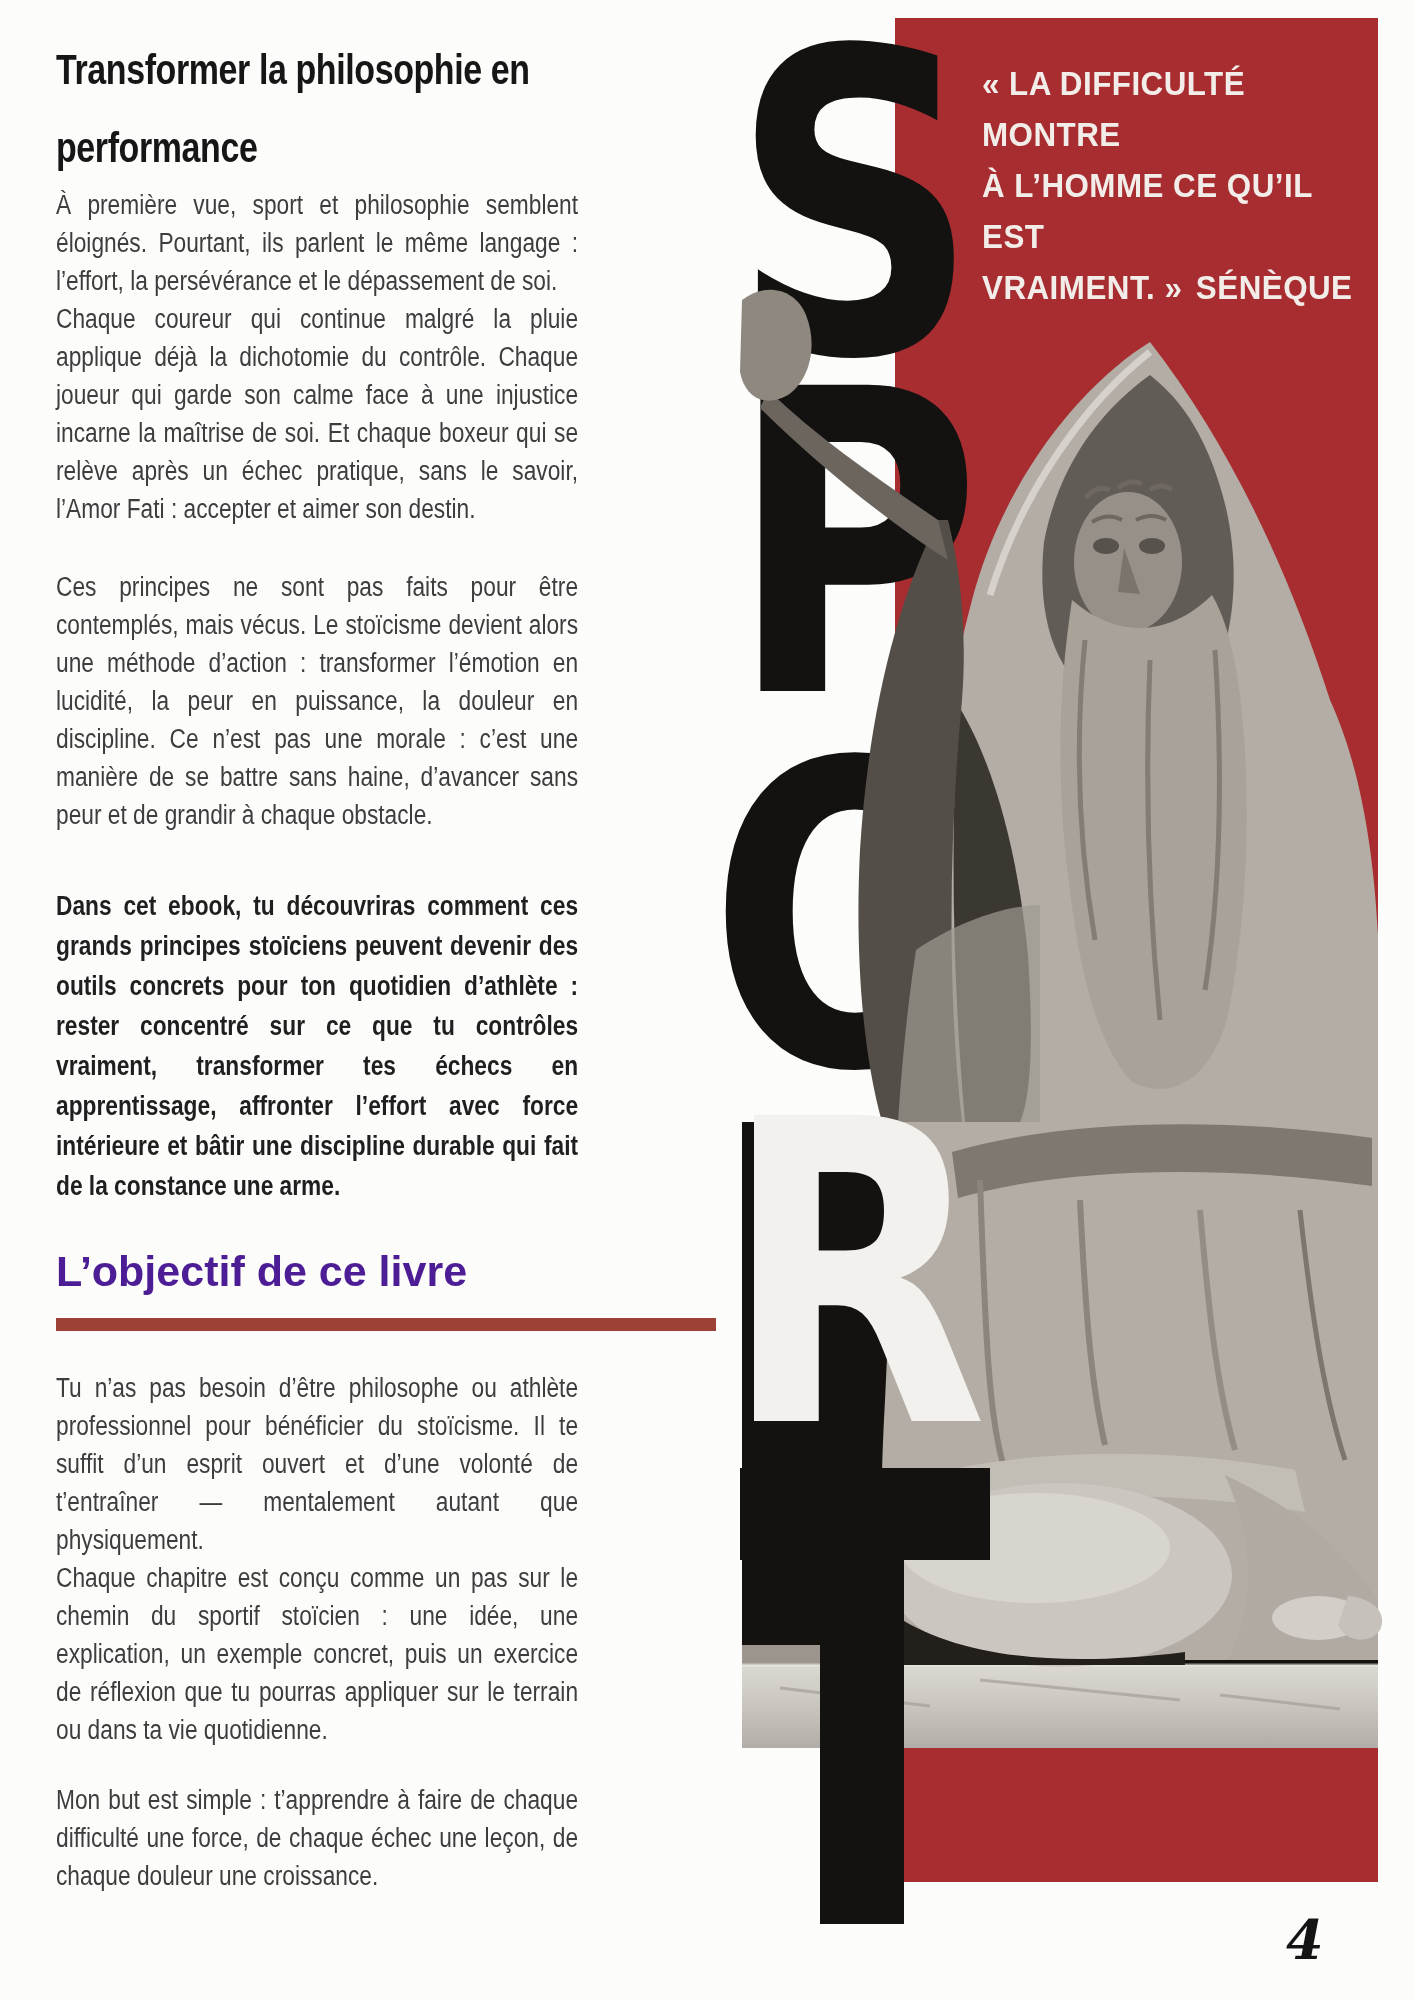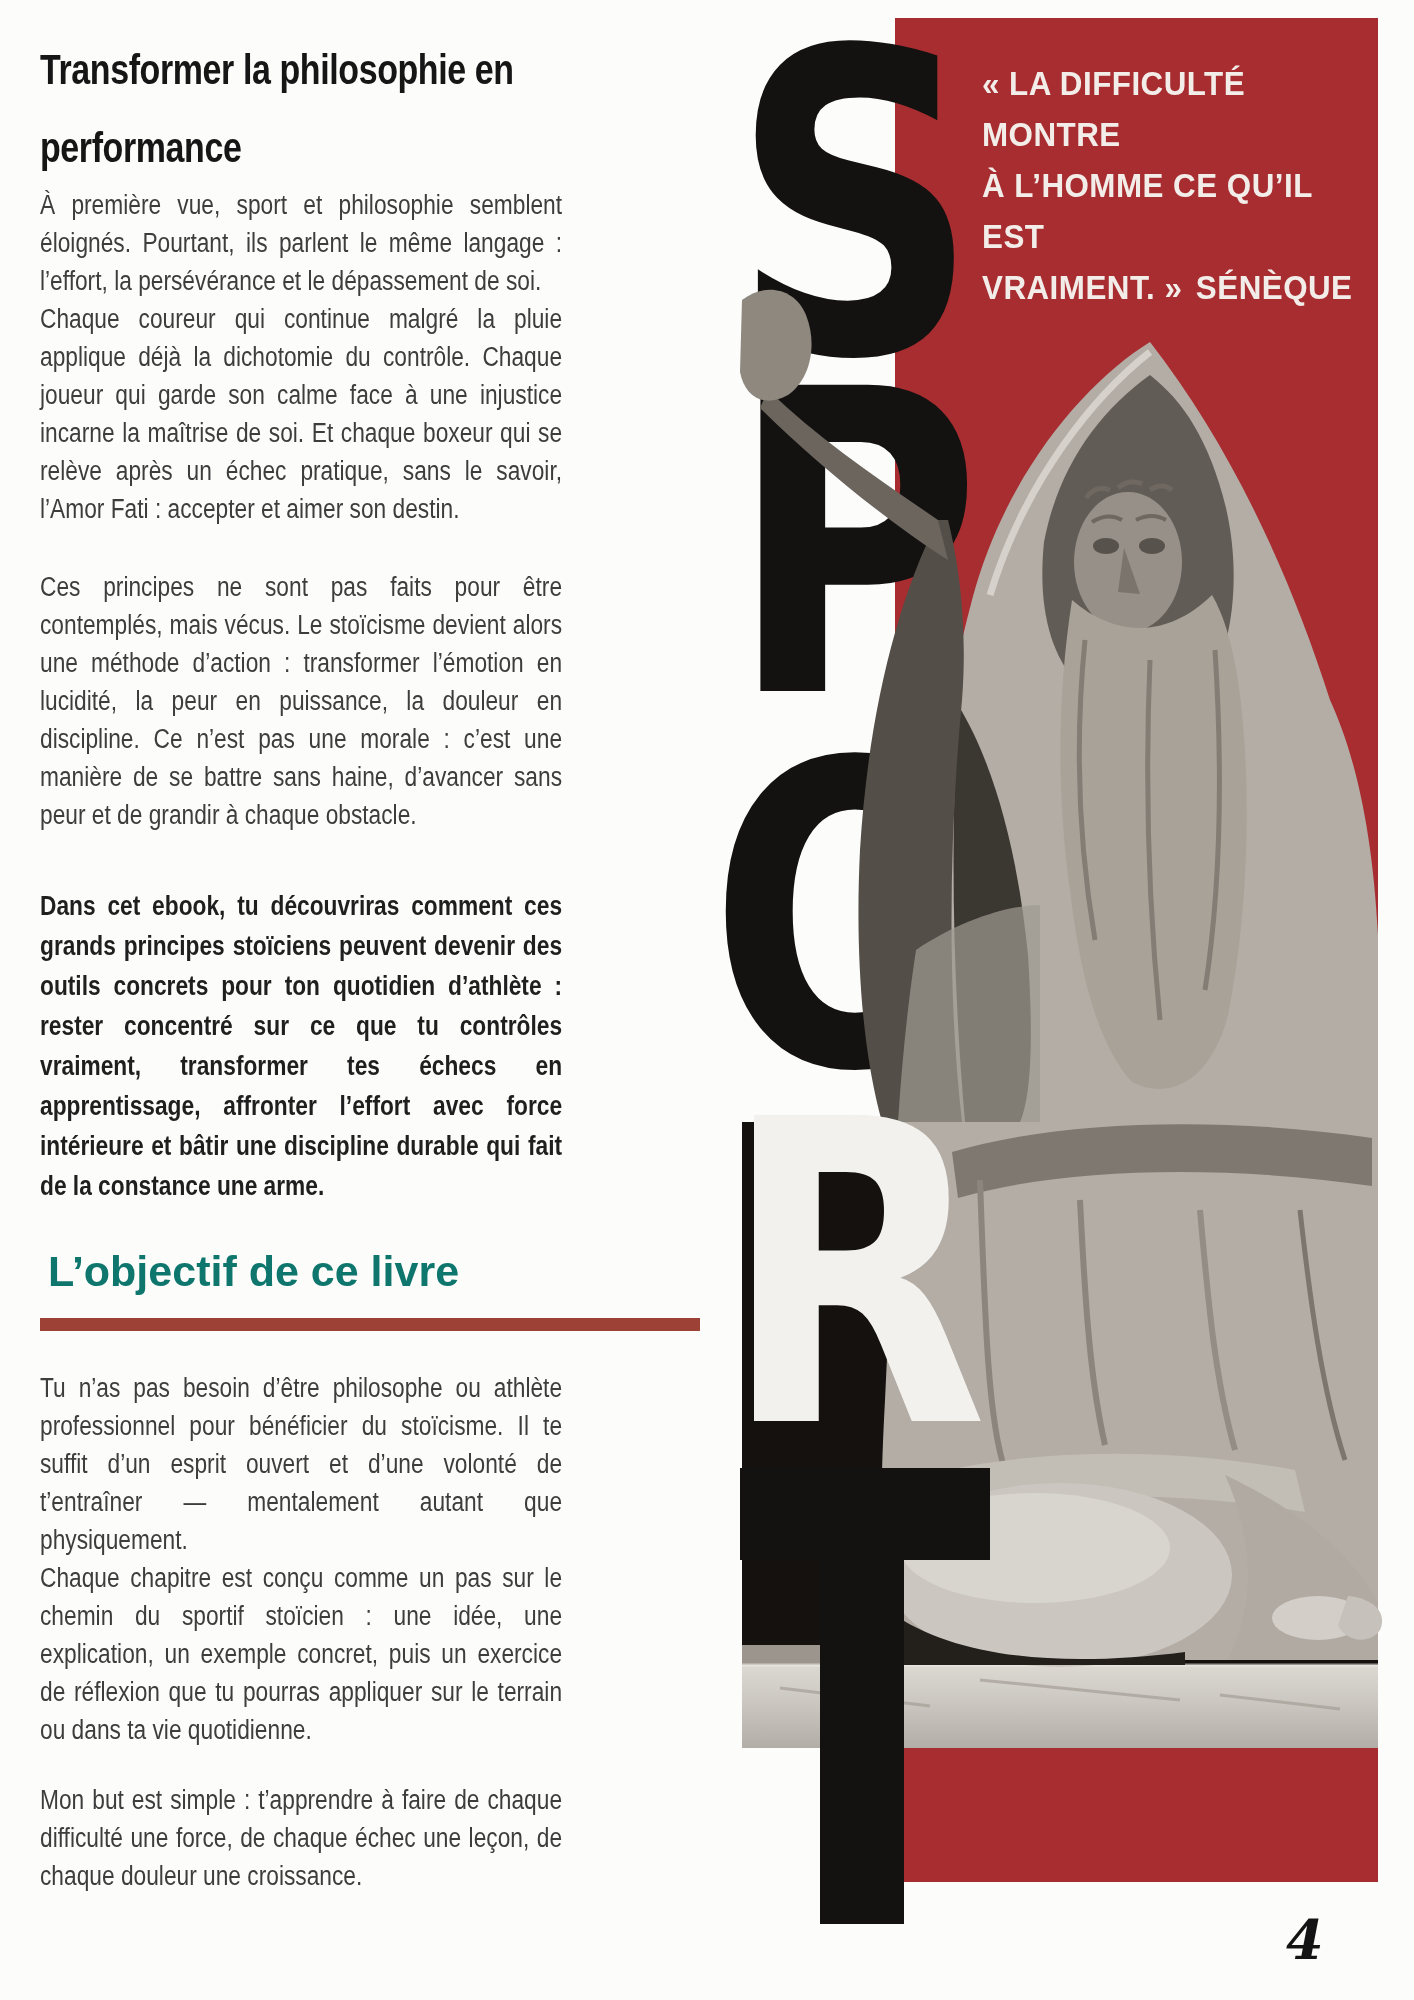--- a/index.html
+++ b/index.html
@@ -4,35 +4,35 @@
 <style>
   html,body { margin:0; padding:0; background:#e8e8e8; }
   .page {
     position:relative; width:1414px; height:2000px; margin:0 auto;
     background:#fcfcfb; overflow:hidden;
     font-family:"Liberation Sans", sans-serif;
   }
   .layer { position:absolute; left:0; top:0; }
 
   
-  .left-col { position:absolute; left:40px; top:30px; width:522px; z-index:5; color:#3d3d3d; }
+  .left-col { position:absolute; left:56px; top:30px; width:522px; z-index:5; color:#3d3d3d; }
   .h-main {
     margin:0; width:660px; transform:scaleX(0.79); transform-origin:left top;
     font-size:43px; line-height:78px; font-weight:bold; color:#161616; letter-spacing:-0.5px;
   }
   .body-p {
     margin:0; width:620px; transform:scaleX(0.842); transform-origin:left top;
     font-size:27px; line-height:38px; text-align:justify;
   }
   .mt40 { margin-top:40px; }
   .mt38 { margin-top:38px; }
   .mt32 { margin-top:32px; }
   .p-bold { margin-top:52px; font-weight:bold; color:#1f1f1f; line-height:40px; }
   .h-obj {
-    margin:34px 0 0 8px; font-size:43px; line-height:62px; font-weight:bold; color:#0f766e;
+    margin:34px 0 0 0; font-size:43px; line-height:62px; font-weight:bold; color:#4c1d95;
   }
   .rule { margin-top:16px; width:660px; height:13px; background:#9d4036; }
 
   
   .letter {
     position:absolute; left:645px; width:420px; text-align:center; z-index:2;
     font-family:"DejaVu Sans", sans-serif; font-weight:bold;
     font-size:420px; line-height:1; color:#131210; transform:scaleX(0.82);
   }
   .letter.front { z-index:4; }

